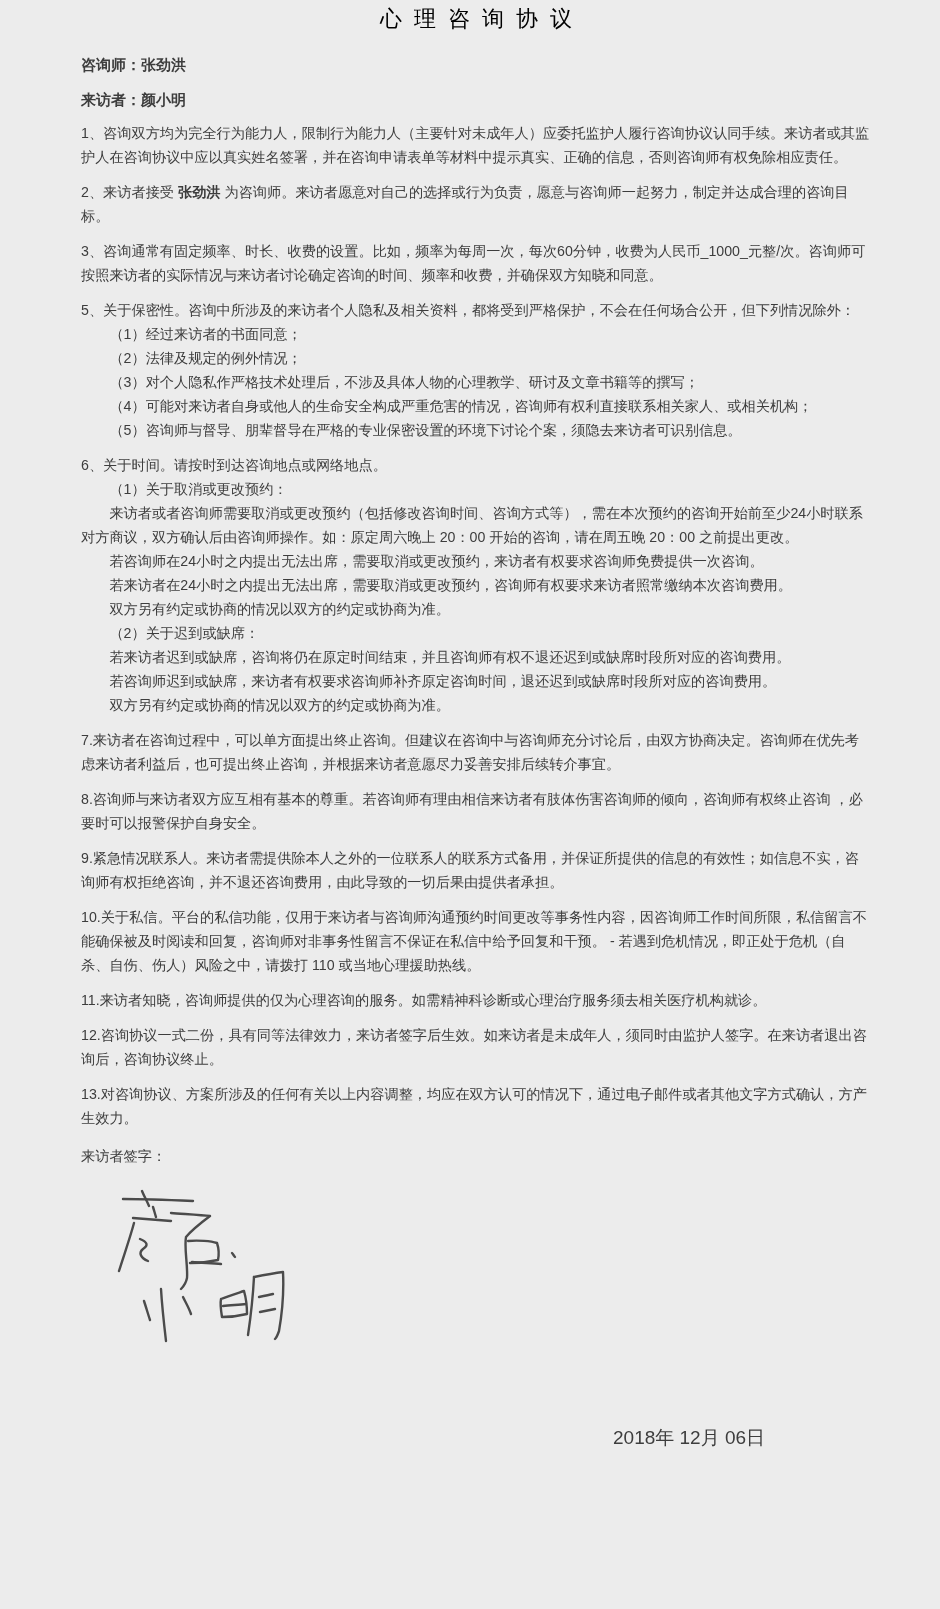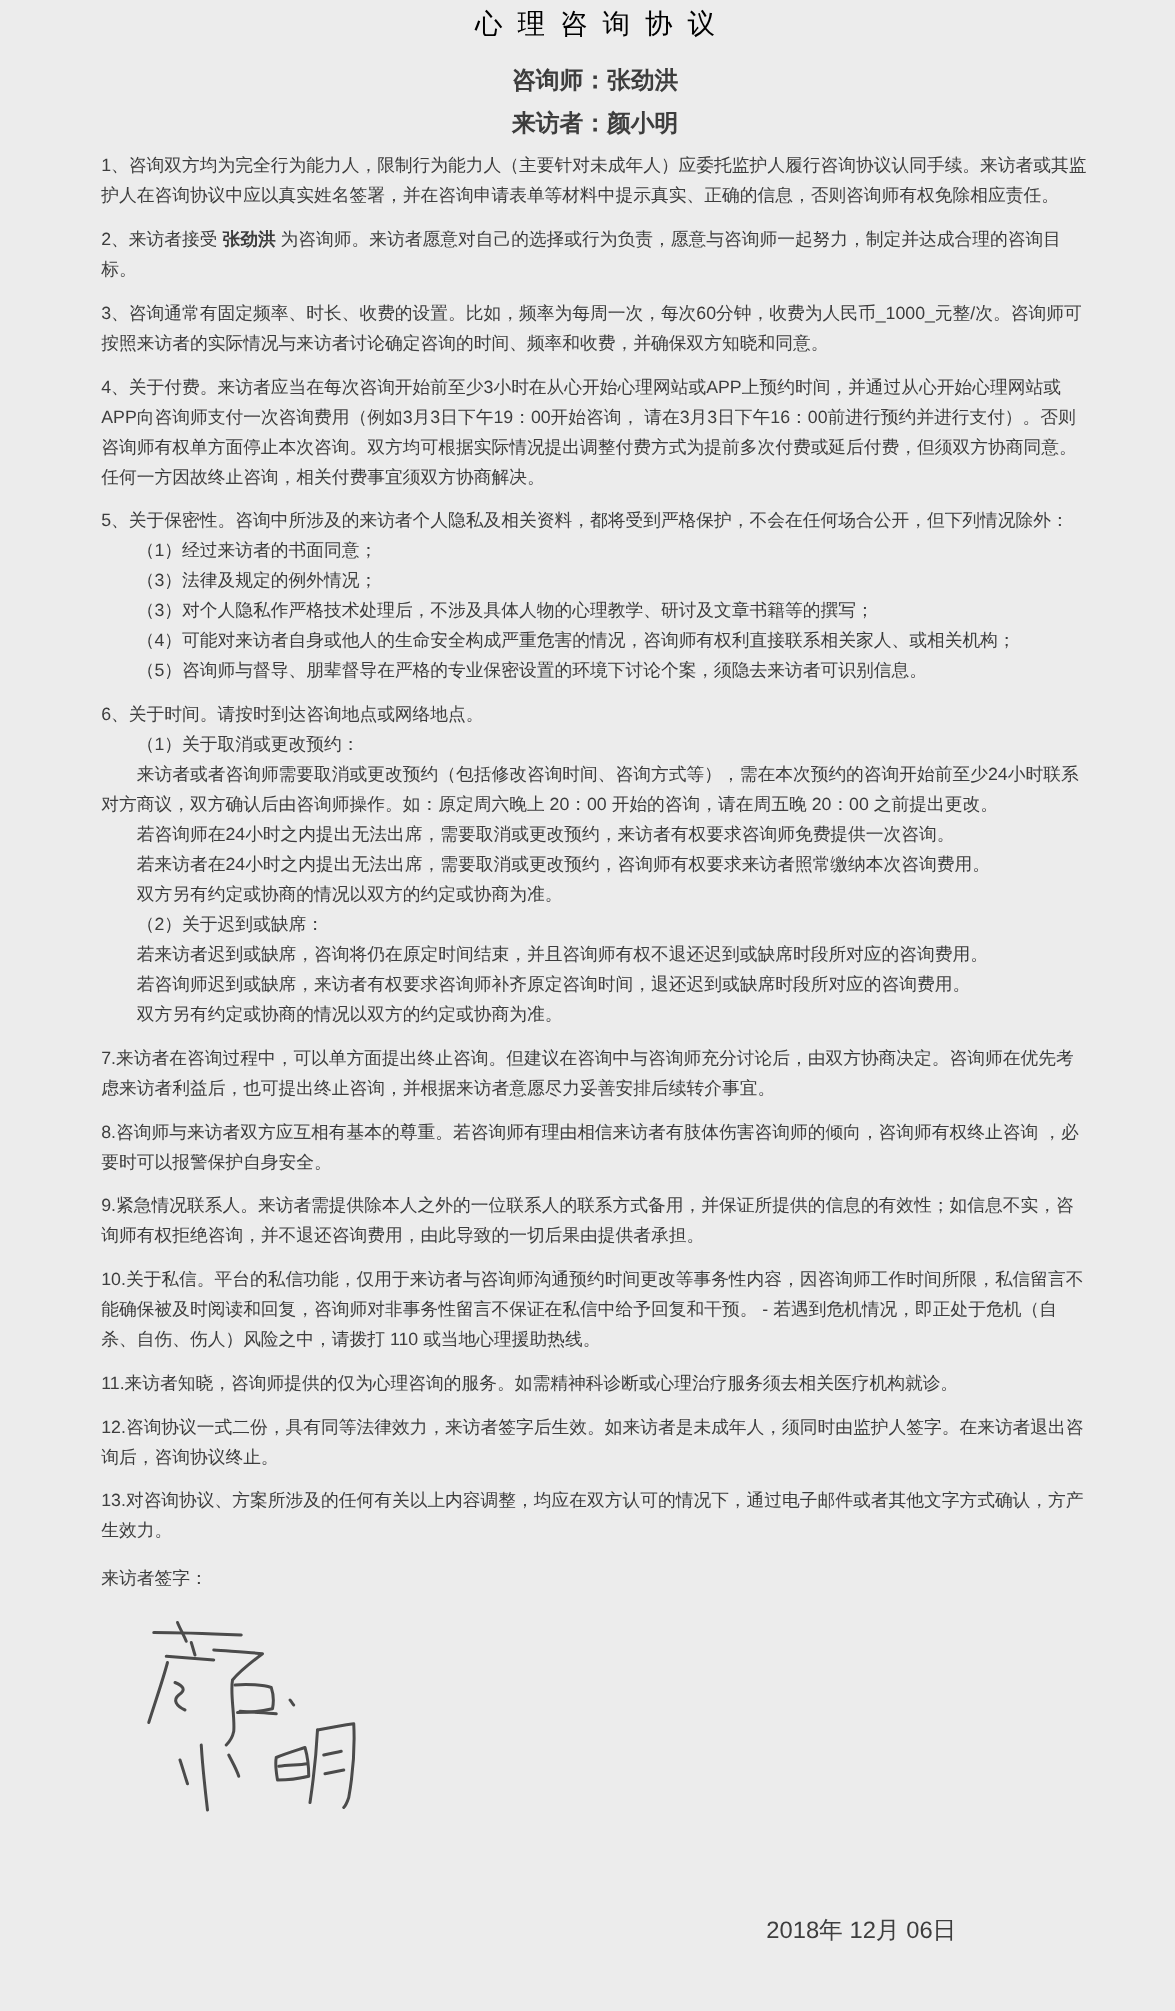--- a/index.html
+++ b/index.html
@@ -11,23 +11,22 @@
     overflow:hidden;
   }
   .page{padding:4px 69px 0 81px;}
   .title{
     font-size:22px;font-weight:400;color:#000000;
     line-height:30px;text-align:center;
     letter-spacing:12px;text-indent:12px;
     margin:0;
   }
   .party{
-    font-size:19px;font-weight:bold;line-height:21px;
+    font-size:15px;font-weight:bold;line-height:21px;
     margin:14px 0 0;
-    text-align:center;
   }
   .party.first{margin-top:20px;}
   .para{
     font-size:14.2px;line-height:24px;
     margin:11px 0 0;
   }
   .para .sub{text-indent:2em;}
   .b{font-weight:bold;}
   .sig-label{font-size:14.2px;line-height:24px;margin:14px 0 0;}
   .signature-svg{display:block;margin:20px 0 0 31px;}
@@ -47,26 +46,25 @@
   <p class="party first"><span class="b">咨询师：</span><span class="b">张劲洪</span></p>
 
   <p class="party"><span class="b">来访者：</span><span class="b">颜小明</span></p>
 
   <p class="para">1、咨询双方均为完全行为能力人，限制行为能力人（主要针对未成年人）应委托监护人履行咨询协议认同手续。来访者或其监护人在咨询协议中应以真实姓名签署，并在咨询申请表单等材料中提示真实、正确的信息，否则咨询师有权免除相应责任。</p>
 
   <p class="para"><span>2、来访者接受 </span><span class="b">张劲洪</span><span> 为咨询师。来访者愿意对自己的选择或行为负责，愿意与咨询师一起努力，制定并达成合理的咨询目标。</span></p>
 
   <p class="para">3、咨询通常有固定频率、时长、收费的设置。比如，频率为每周一次，每次60分钟，收费为人民币_1000_元整/次。咨询师可按照来访者的实际情况与来访者讨论确定咨询的时间、频率和收费，并确保双方知晓和同意。</p>
 
-  <p class="para">4、关于付费。来访者应当在每次咨询开始前至少3小时在从心开始心理网站或APP上预约时间，并通过从心开始心理网站或APP向咨询师支付一次咨询费用（例如3月3日下午19：00开始咨询， 请在3月3日下午16：00前进行预约并进行支付）。否则咨询师有权单方面停止本次咨询。双方均可根据实际情况提出调整付费方式为提前多次付费或延后付费，但须双方协商同意。任何一方因故终止咨询，相关付费事宜须双方协商解决。</p>
 
   <div class="para">
     <div>5、关于保密性。咨询中所涉及的来访者个人隐私及相关资料，都将受到严格保护，不会在任何场合公开，但下列情况除外：</div>
     <div class="sub">（1）经过来访者的书面同意；</div>
-    <div class="sub">（3）法律及规定的例外情况；</div>
+    <div class="sub">（2）法律及规定的例外情况；</div>
     <div class="sub">（3）对个人隐私作严格技术处理后，不涉及具体人物的心理教学、研讨及文章书籍等的撰写；</div>
     <div class="sub">（4）可能对来访者自身或他人的生命安全构成严重危害的情况，咨询师有权利直接联系相关家人、或相关机构；</div>
     <div class="sub">（5）咨询师与督导、朋辈督导在严格的专业保密设置的环境下讨论个案，须隐去来访者可识别信息。</div>
   </div>
 
   <div class="para">
     <div>6、关于时间。请按时到达咨询地点或网络地点。</div>
     <div class="sub">（1）关于取消或更改预约：</div>
     <div class="sub">来访者或者咨询师需要取消或更改预约（包括修改咨询时间、咨询方式等），需在本次预约的咨询开始前至少24小时联系对方商议，双方确认后由咨询师操作。如：原定周六晚上 20：00 开始的咨询，请在周五晚 20：00 之前提出更改。</div>
     <div class="sub">若咨询师在24小时之内提出无法出席，需要取消或更改预约，来访者有权要求咨询师免费提供一次咨询。</div>

